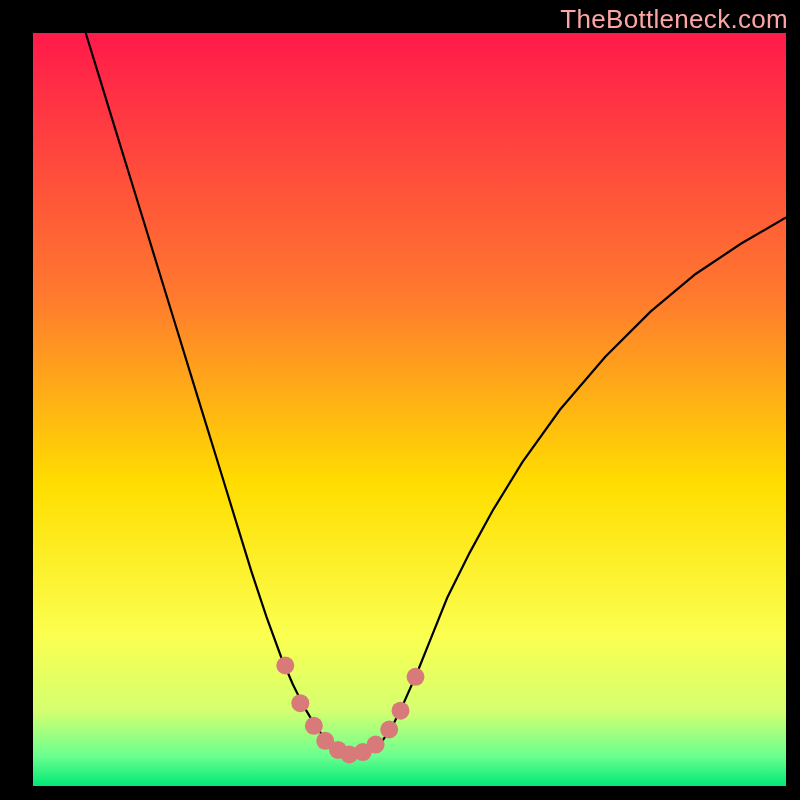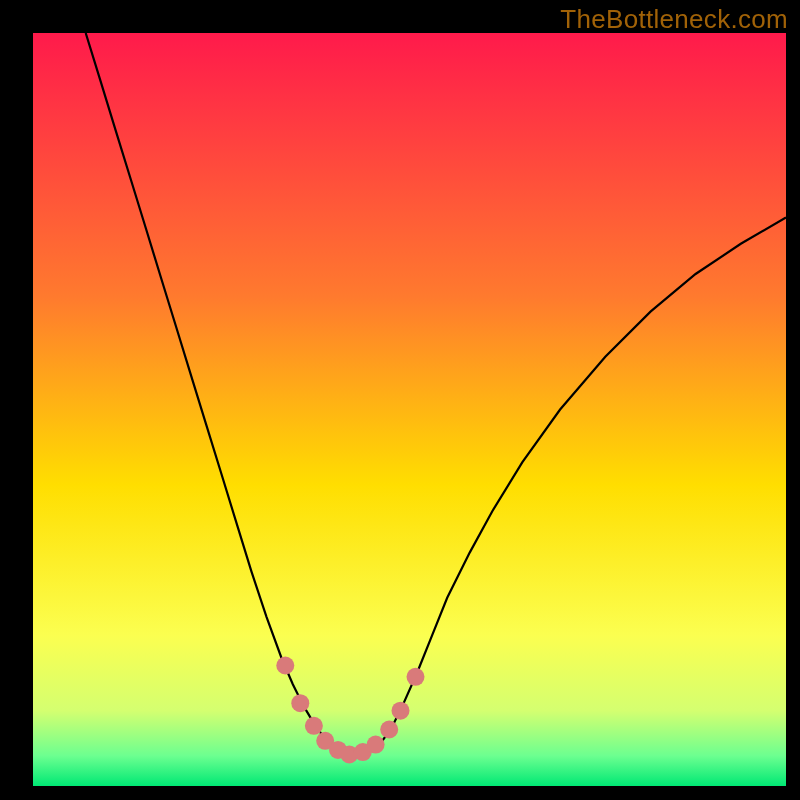--- a/index.html
+++ b/index.html
@@ -20,21 +20,21 @@
     position: absolute;
     left: 33px;
     top: 33px;
     width: 753px;
     height: 753px;
   }
   .watermark {
     position: absolute;
     top: 4px;
     right: 12px;
-    color: #a16207;
+    color: #fca5a5;
     font-size: 26px;
     font-weight: 500;
     letter-spacing: 0.3px;
   }
 </style>
 </head>
 <body>
 
 <div class="frame">
 

